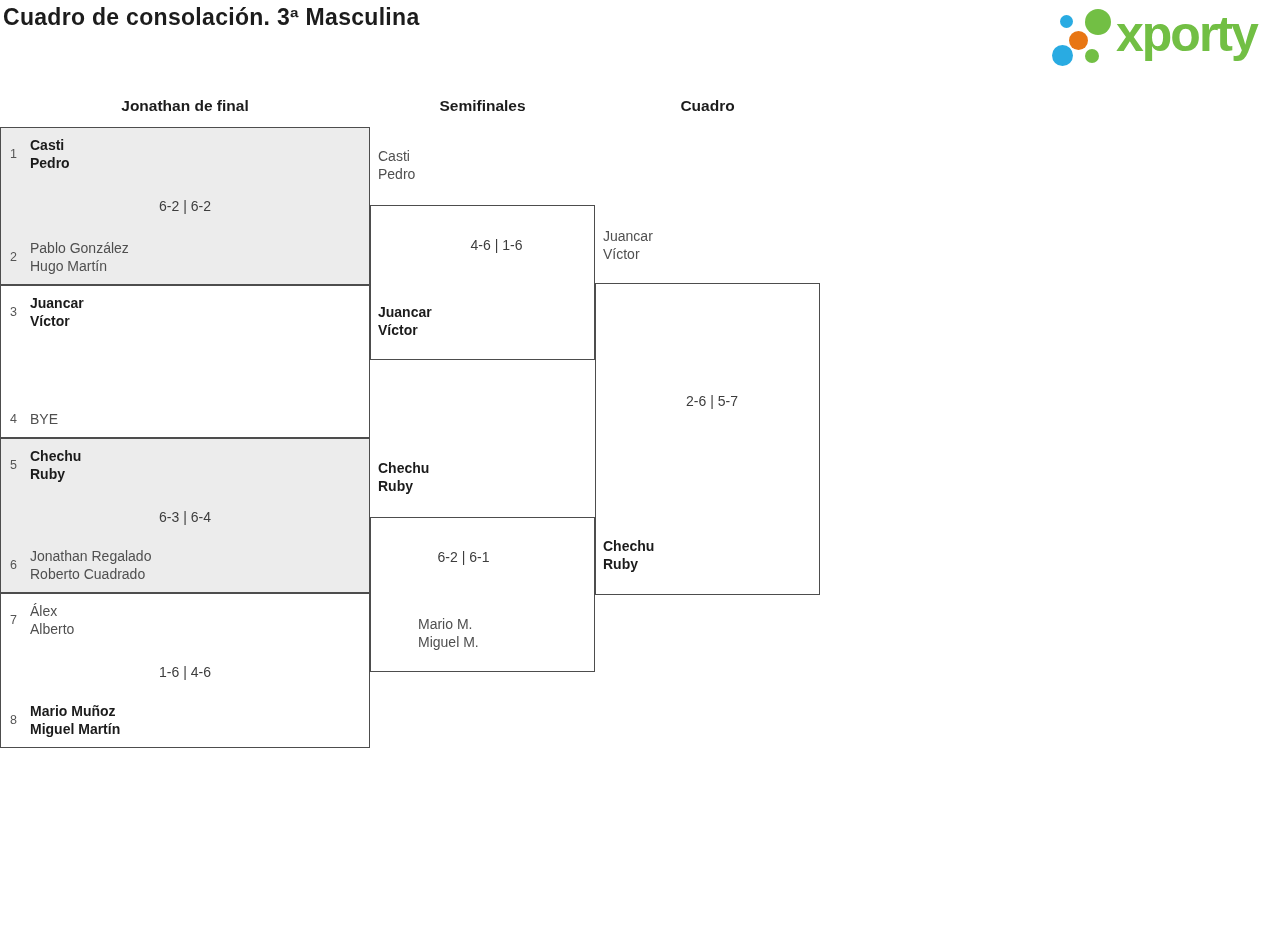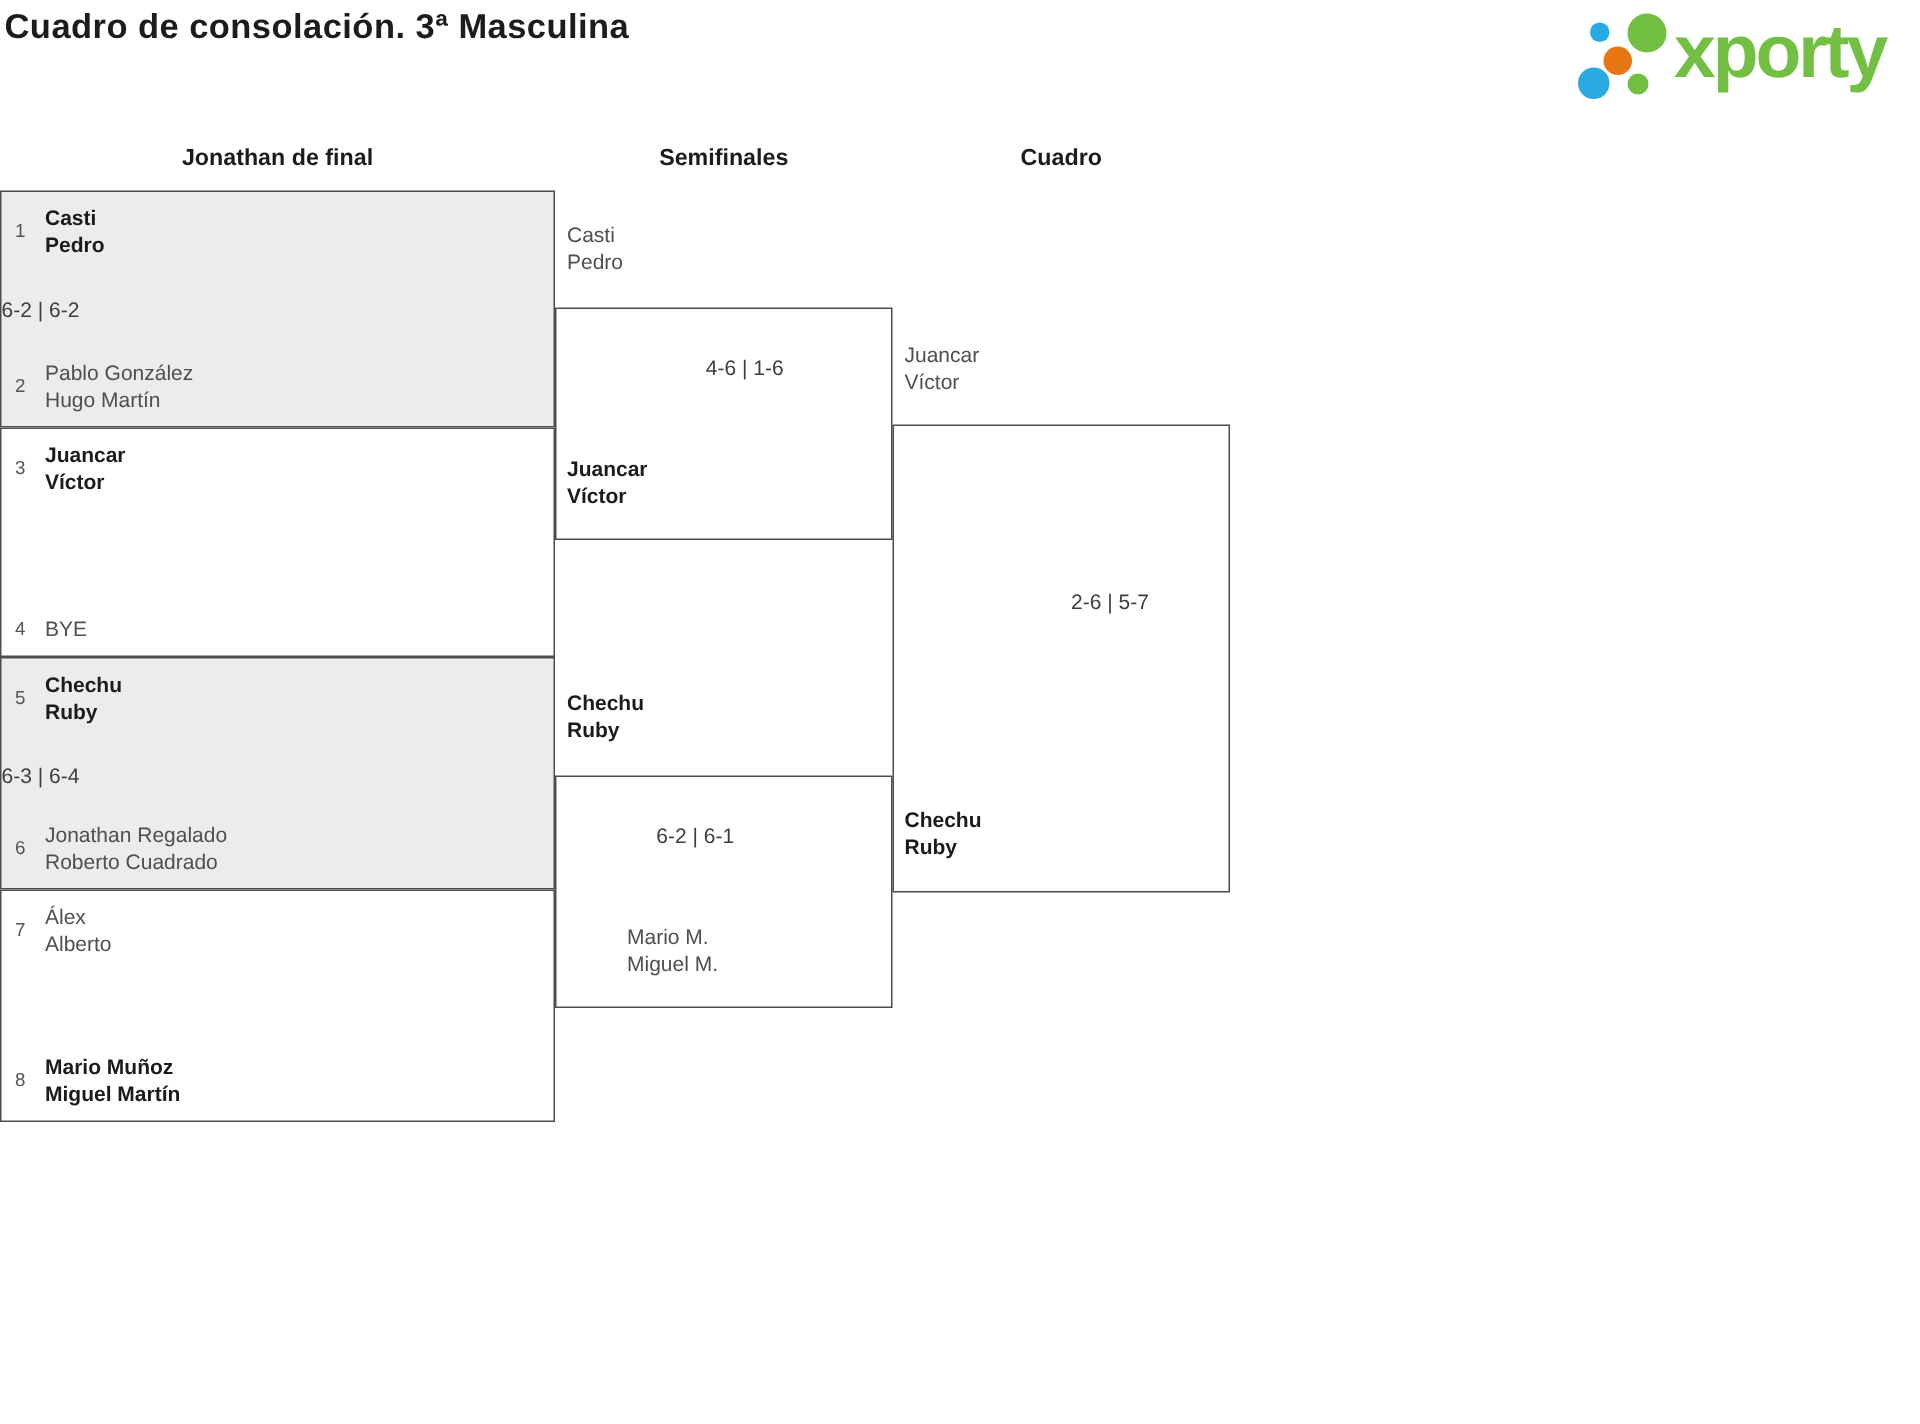--- a/index.html
+++ b/index.html
@@ -44,36 +44,36 @@
   .fbox{position:absolute;left:595px;top:283px;width:225px;height:312px;
         background:transparent;border:1px solid #4d4d4d;box-sizing:border-box;}
 
   
   .slot{position:absolute;left:9px;display:flex;align-items:center;gap:6px;}
   .slot.top{top:8px;}
   .slot.bottom{bottom:9px;}
   .seed{width:14px;flex:none;font-size:12.5px;color:#555;}
   .names{font-size:14px;line-height:18px;color:#4f4f4f;}
   .names.bold{font-weight:700;color:#1b1b1b;}
-  .qscore{position:absolute;left:0;right:0;top:69px;text-align:left;
+  .qscore{position:absolute;left:0;right:0;top:69px;text-align:center;
           font-size:14px;color:#3d3d3d;line-height:18px;}
 
   
   .adv{position:absolute;font-size:14px;line-height:18px;color:#4f4f4f;}
   .adv.bold{font-weight:700;color:#1b1b1b;}
   .adv-sf1-top{left:378px;top:147px;}
   .adv-sf1-bottom{left:378px;top:303px;}
   .adv-sf2-top{left:378px;top:459px;}
   .adv-sf2-bottom{left:378px;top:615px;margin-left:40px;}
   .adv-f-top{left:603px;top:227px;}
   .adv-f-bottom{left:603px;top:537px;}
   .rscore{position:absolute;text-align:center;font-size:14px;color:#3d3d3d;line-height:18px;}
   .rscore-sf1{left:370px;width:253px;top:236px;}
   .rscore-sf2{left:370px;width:187px;top:548px;}
-  .rscore-f{left:622px;width:236px;top:392px;}
+  .rscore-f{left:594px;width:236px;top:392px;}
 </style>
 </head>
 <body>
 
 <div class="title">
   <div>Cuadro de consolación. 3ª Masculina</div>
 </div>
 
 <div class="logo">
   <span class="dot dot-blue-sm" style="background: rgb(41, 171, 226);"></span>
@@ -143,20 +143,21 @@
 </div>
 
 <div class="qbox qbox-4">
   <div class="slot top">
     <span class="seed">7</span>
     <span class="names">
       <div>Álex</div>
       <div>Alberto</div>
     </span>
   </div>
+  <div class="qscore">1-6 | 4-6</div>
   <div class="slot bottom">
     <span class="seed">8</span>
     <span class="names bold">
       <div>Mario Muñoz</div>
       <div>Miguel Martín</div>
     </span>
   </div>
 </div>
 
 <div class="sbox sbox-1"></div>

